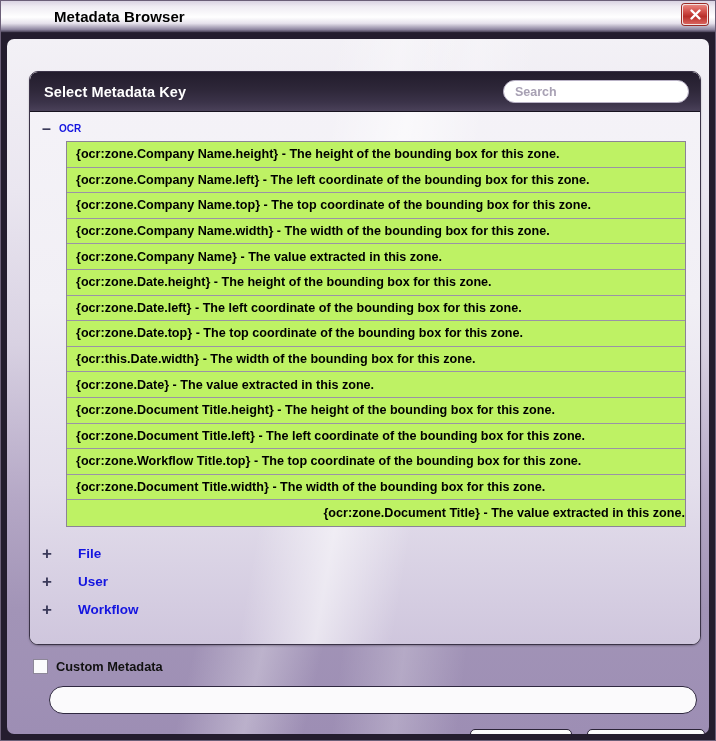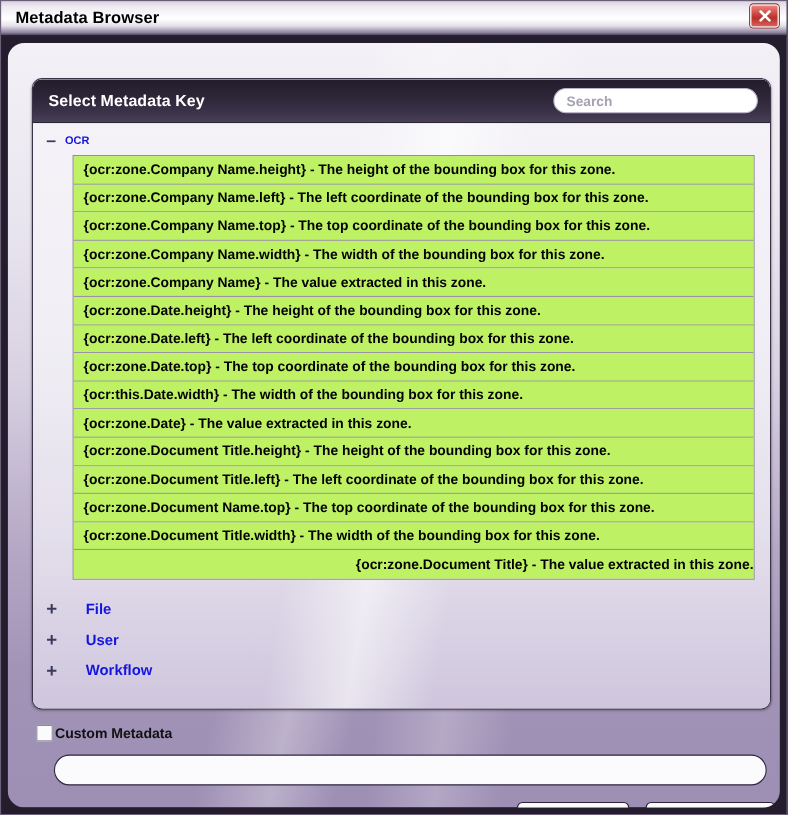--- a/index.html
+++ b/index.html
@@ -13,42 +13,42 @@
     box-sizing:border-box;
     background:#241d2e;
     border:1px solid #6b5f78;
     display:flex;flex-direction:column;
   }
   
   .titlebar{
     position:relative;height:31px;flex:0 0 31px;
     background:linear-gradient(to bottom,#d9d3e2 0%,#efecf3 18%,#ffffff 52%,#e6e2ec 72%,#8e86a0 92%,#4a4257 100%);
     border-bottom:1px solid #2a2335;
-    display:flex;align-items:center;
+    display:flex;align-items:center;padding-left:40px;
   }
   .title-text{
     margin-left:13px;font-size:15px;font-weight:bold;color:#000;
     letter-spacing:.1px;
   }
   .close-x{
     position:absolute;right:7px;top:3px;width:26px;height:21px;
     box-sizing:border-box;border-radius:3px;
     background:linear-gradient(to bottom,#e8857e 0%,#d2504a 35%,#b82f2a 60%,#d8625c 100%);
     border:1px solid #f2e2e0;box-shadow:0 0 0 1px #9a2b26;
     display:flex;align-items:center;justify-content:center;cursor:pointer;
   }
   .close-x svg{display:block;}
   
   .body-area{
     position:relative;flex:1 1 auto;
     background:
       linear-gradient(103deg,rgba(255,255,255,0) 38%,rgba(255,255,255,.30) 46%,rgba(255,255,255,0) 53%),
       linear-gradient(97deg,rgba(255,255,255,0) 52%,rgba(255,255,255,.22) 60%,rgba(255,255,255,0) 68%),
       linear-gradient(to bottom,#f3f1f6 0%,#eae6f0 22%,#d8d1e2 44%,#b5a8c6 66%,#a294b7 82%,#9d8eb4 100%);
-    margin:6px;border-radius:15px;
+    margin:6px;border-radius:7px;
     overflow:hidden;
   }
   
   .panel{
     position:absolute;left:22px;top:32px;width:672px;height:574px;
     box-sizing:border-box;
     background:#f0eef4;
     border:1px solid #3b3348;
     border-radius:9px;
     overflow:hidden;
@@ -119,21 +119,21 @@
   
   .custom-row{
     position:absolute;left:26px;top:620px;display:flex;align-items:center;
   }
   .cbox{
     width:15px;height:15px;box-sizing:border-box;
     background:#fbfbfd;border:1px solid #8d8798;cursor:pointer;
     display:inline-block;
   }
   .custom-label{
-    margin-left:2px;font-size:12.8px;font-weight:bold;color:#111;
+    margin-left:8px;font-size:12.8px;font-weight:bold;color:#111;
   }
   .custom-input{
     position:absolute;left:42px;top:647px;width:648px;height:28px;
     box-sizing:border-box;background:#fbfafc;
     border:1px solid #2f2840;border-radius:14px;
     padding:0 14px;font-size:12.5px;color:#111;
     font-family:"Liberation Sans", sans-serif;outline:none;
   }
   
   .btn{
@@ -208,21 +208,21 @@
           <div class="key-row">
               <span class="ktext">{ocr:zone.Date}  -  The value extracted in this zone.</span>
             </div>
           <div class="key-row">
               <span class="ktext">{ocr:zone.Document Title.height}  -  The height of the bounding box for this zone.</span>
             </div>
           <div class="key-row">
               <span class="ktext">{ocr:zone.Document Title.left}  -  The left coordinate of the bounding box for this zone.</span>
             </div>
           <div class="key-row">
-              <span class="ktext">{ocr:zone.Document Name.top}  -  The top coordinate of the bounding box for this zone.</span>
+              <span class="ktext">{ocr:zone.Workflow Title.top}  -  The top coordinate of the bounding box for this zone.</span>
             </div>
           <div class="key-row">
               <span class="ktext">{ocr:zone.Document Title.width}  -  The width of the bounding box for this zone.</span>
             </div>
           <div class="key-row">
               <span class="ktext">{ocr:zone.Document Title}  -  The value extracted in this zone.</span>
             </div>
         </div>
 
         <div class="tail-nodes">

